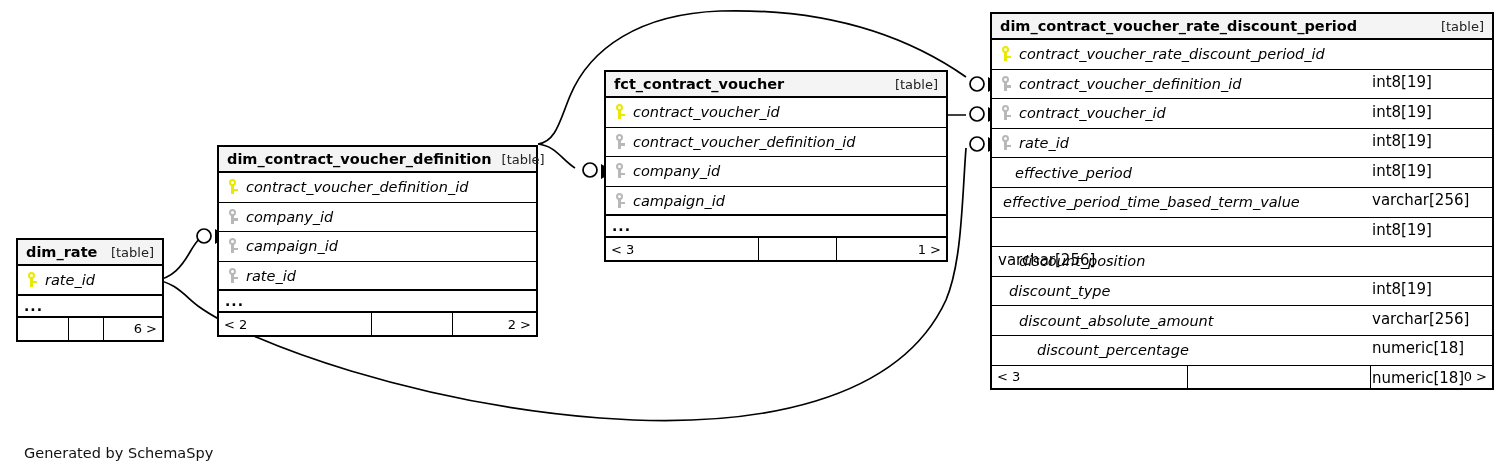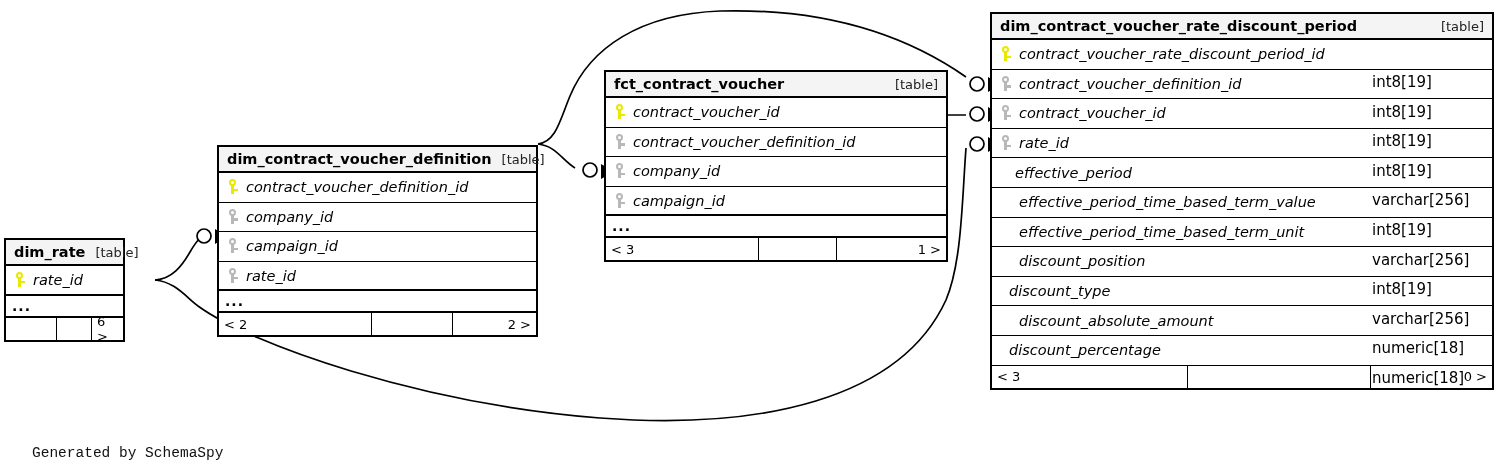--- a/index.html
+++ b/index.html
@@ -84,22 +84,22 @@
     background:#fff;
   }
   .footer-cell{
     display:flex;align-items:center;font-size:13px;color:#000;
     box-sizing:border-box;padding:0 5px;
   }
   .footer-cell.mid,.footer-cell.right{border-left:1px solid #000;}
   .footer-cell.right{justify-content:flex-end;}
 
   .credit{
-    position:absolute;left:32px;top:445px;
-    font-size:14.5px;color:#111;white-space:nowrap;font-family:Liberation Mono, monospace;
+    position:absolute;left:24px;top:445px;
+    font-size:14.5px;color:#111;white-space:nowrap;
   }
 </style>
 </head>
 <body>
 
 <div id="canvas">
 
   <svg id="edges" viewBox="0 0 1509 476" xmlns="http://www.w3.org/2000/svg">
     <g fill="none" stroke="#000" stroke-width="1.7">
 
@@ -129,21 +129,21 @@
 
       <circle cx="590" cy="170" r="7" fill="#fff" stroke="#000" stroke-width="1.7"></circle>
       <path d="M602,164 L602,179 L590,171.5 Z" fill="#000" transform="translate(12,0) scale(1,1)"></path>
       <path d="M601,164 L601,179 L614,171.5 Z" fill="#000"></path>
 
       <circle cx="204" cy="236" r="7" fill="#fff" stroke="#000" stroke-width="1.7"></circle>
       <path d="M215,229 L215,244 L227,236.5 Z" fill="#000"></path>
     </g>
   </svg>
 
-  <div class="table-box" style="left:4px;top:238px;width:121px;">
+  <div class="table-box" style="left:16px;top:238px;width:148px;">
     <div class="tbl-header">
       <span class="tbl-title">dim_rate</span>
       <span class="tbl-kind">[table]</span>
     </div>
     <div class="col-row last-col">
       <div class="col-name">
         <span class="keyicon key-pk">
             <i class="bow"></i>
             <i class="shaft"></i>
             <i class="tooth"></i>
@@ -313,41 +313,40 @@
           </span>
         <span>rate_id</span>
       </div>
       <div class="col-type" style="flex:0 0 126px">int8[19]</div>
     </div>
     <div class="col-row">
       <div class="col-name" style="padding-left:23px">effective_period</div>
       <div class="col-type" style="flex:0 0 126px">varchar[256]</div>
     </div>
     <div class="col-row">
-      <div class="col-name" style="padding-left:27px">effective_period_time_based_term_value</div>
-      <div class="col-type" style="flex:0 0 126px">int8[19]</div>
-    </div>
-    <div class="col-row">
-      <div class="col-name" style="padding-left:27px">effective_period_time_based_term_unit</div>
+      <div class="col-name" style="padding-left:11px">effective_period_time_based_term_value</div>
+      <div class="col-type" style="flex:0 0 126px">int8[19]</div>
+    </div>
+    <div class="col-row">
       <div class="col-type" style="flex:0 0 126px">varchar[256]</div>
     </div>
     <div class="col-row">
       <div class="col-name" style="padding-left:27px">discount_position</div>
       <div class="col-type" style="flex:0 0 126px">int8[19]</div>
     </div>
     <div class="col-row">
       <div class="col-name" style="padding-left:17px">discount_type</div>
       <div class="col-type" style="flex:0 0 126px">varchar[256]</div>
     </div>
     <div class="col-row">
       <div class="col-name" style="padding-left:27px">discount_absolute_amount</div>
       <div class="col-type" style="flex:0 0 126px">numeric[18]</div>
     </div>
     <div class="col-row">
-      <div class="col-name" style="padding-left:17px">discount_percentage</div>
+      <div class="col-name" style="padding-left:45px">discount_percentage</div>
       <div class="col-type" style="flex:0 0 126px">numeric[18]</div>
     </div>
 
     <div class="footer-row">
       <div class="footer-cell" style="flex:0 0 195px">&lt; 3</div>
       <div class="footer-cell mid" style="flex:0 0 183px"></div>
       <div class="footer-cell right" style="flex:1 1 auto">0 &gt;</div>
     </div>
   </div>
 

